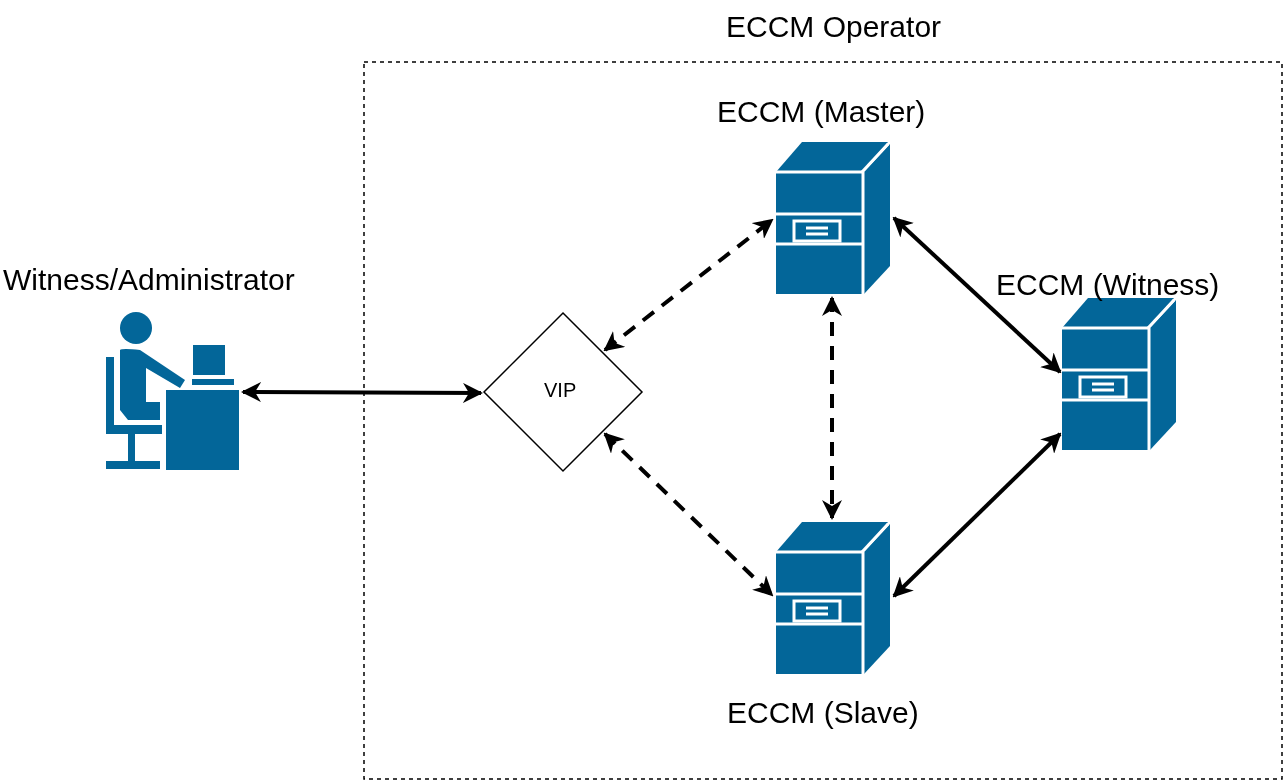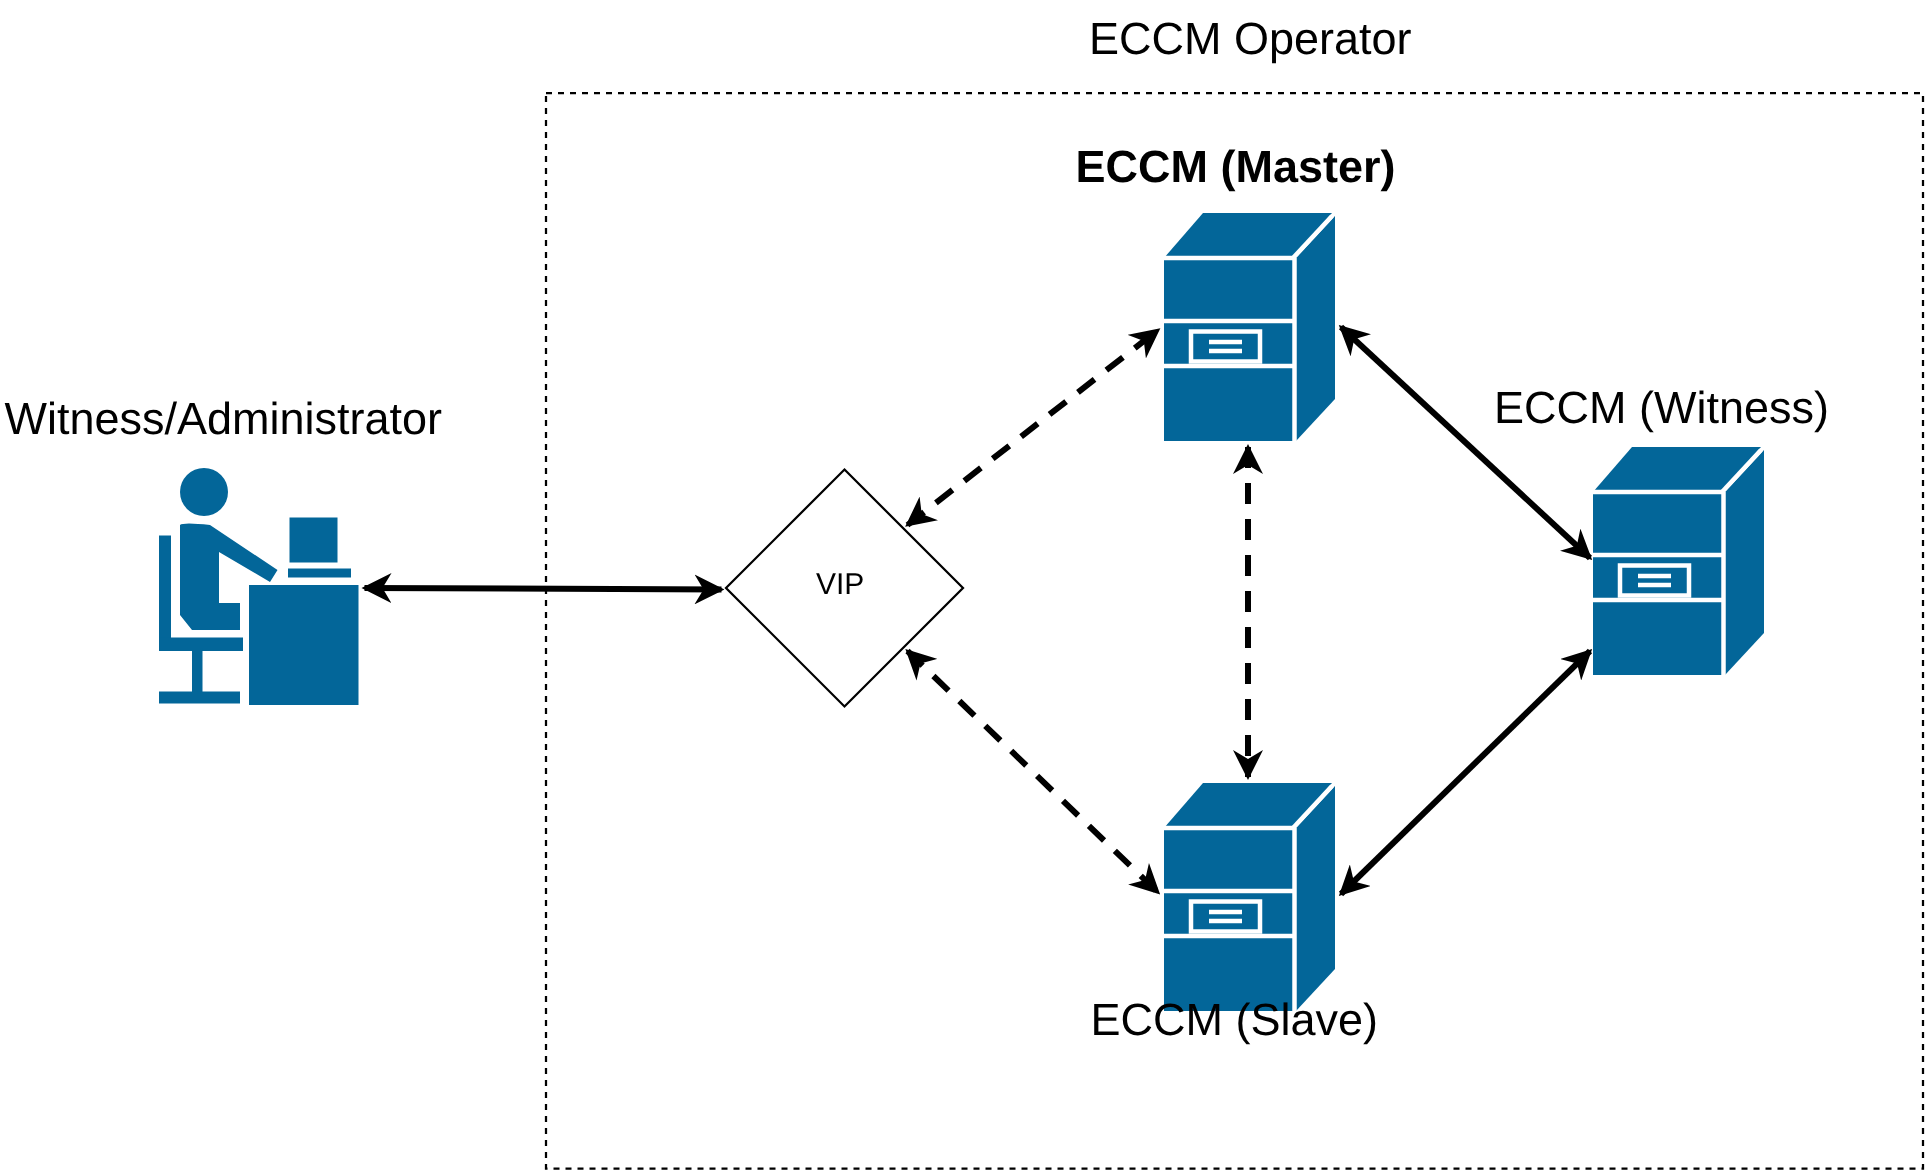--- a/index.html
+++ b/index.html
@@ -54,16 +54,16 @@
   <line x1="243" y1="392" x2="481" y2="393" stroke="#000" stroke-width="4" marker-start="url(#ah)" marker-end="url(#ah)"></line>
   <line x1="605" y1="350" x2="772" y2="220" stroke="#000" stroke-width="4" stroke-dasharray="14,10" marker-start="url(#ah)" marker-end="url(#ah)"></line>
   <line x1="605" y1="434" x2="772" y2="595" stroke="#000" stroke-width="4" stroke-dasharray="14,10" marker-start="url(#ah)" marker-end="url(#ah)"></line>
   <line x1="832" y1="298" x2="832" y2="518" stroke="#000" stroke-width="4" stroke-dasharray="14,10" marker-start="url(#ah)" marker-end="url(#ah)"></line>
   <line x1="894" y1="218" x2="1060" y2="372" stroke="#000" stroke-width="4" marker-start="url(#ah)" marker-end="url(#ah)"></line>
   <line x1="894" y1="596" x2="1060" y2="434" stroke="#000" stroke-width="4" marker-start="url(#ah)" marker-end="url(#ah)"></line>
 </svg>
 
 <div class="lbl" style="left:726px;top:10px;">ECCM Operator</div>
 <div class="lbl" style="left:3px;top:263px;">Witness/Administrator</div>
-<div class="lbl" style="left:717px;top:95px;font-weight:bold;">ECCM (Master)</div>
-<div class="lbl" style="left:996px;top:256px;">ECCM (Witness)</div>
-<div class="lbl" style="left:727px;top:664px;">ECCM (Slave)</div>
+<div class="lbl" style="left:717px;top:95px;">ECCM (Master)</div>
+<div class="lbl" style="left:996px;top:268px;">ECCM (Witness)</div>
+<div class="lbl" style="left:727px;top:696px;">ECCM (Slave)</div>
 <div class="lbl" style="left:544px;top:379px;font-size:20px;">VIP</div>
 
 </body></html>

